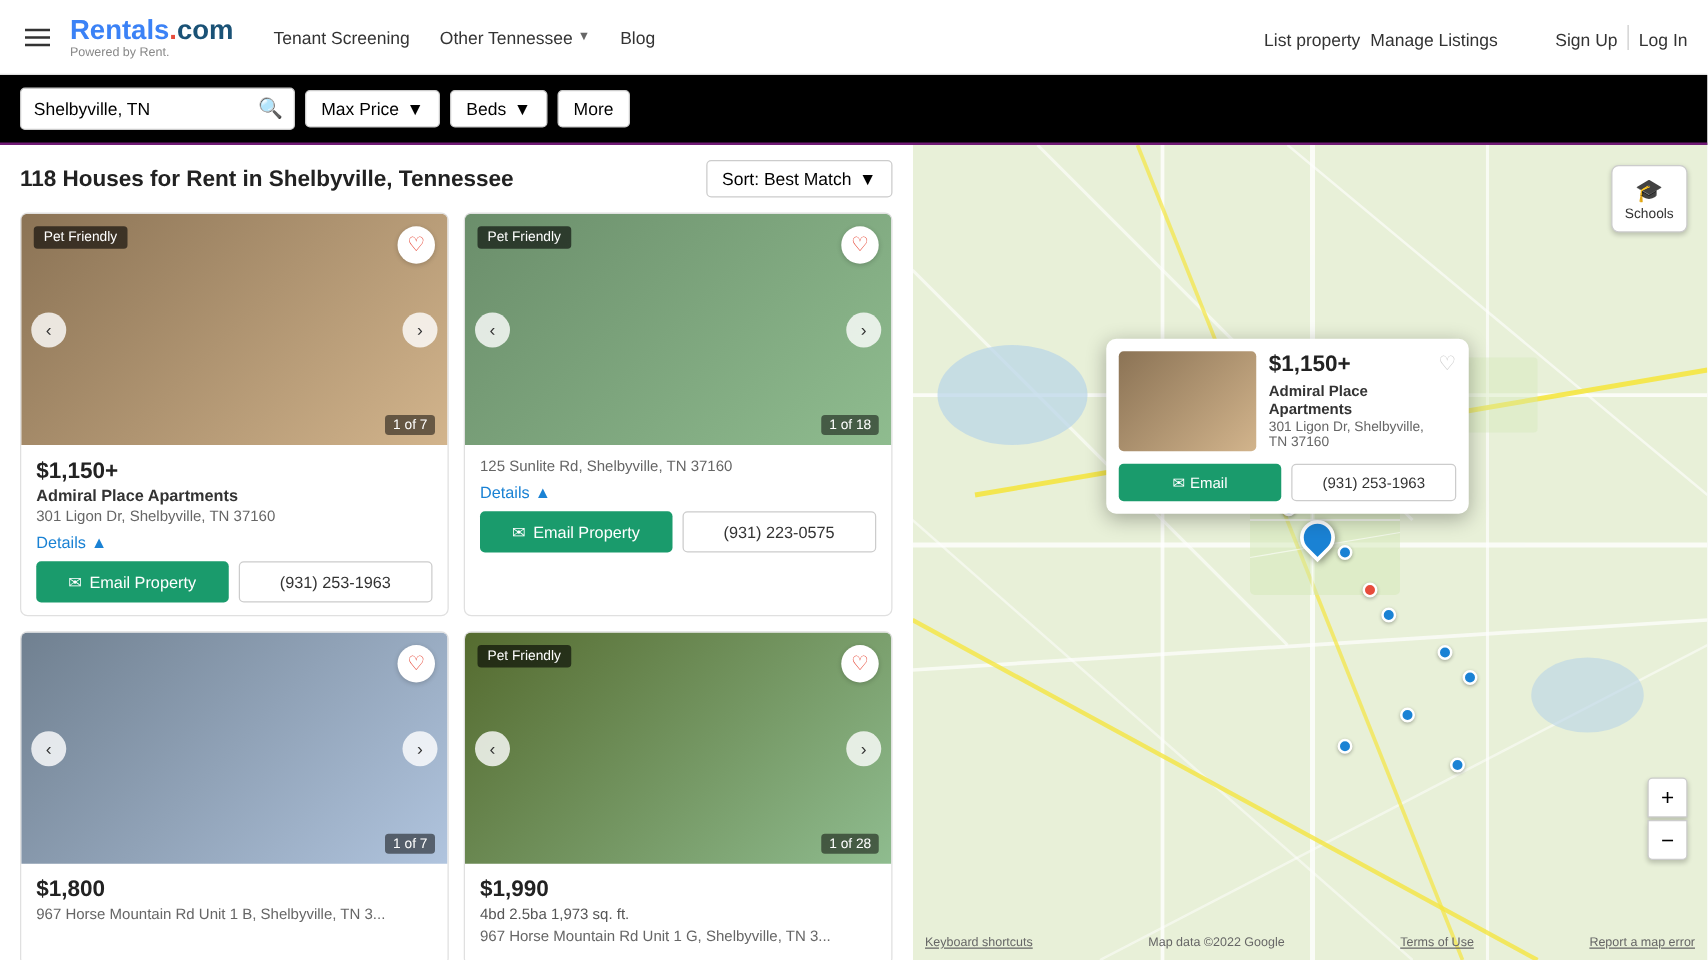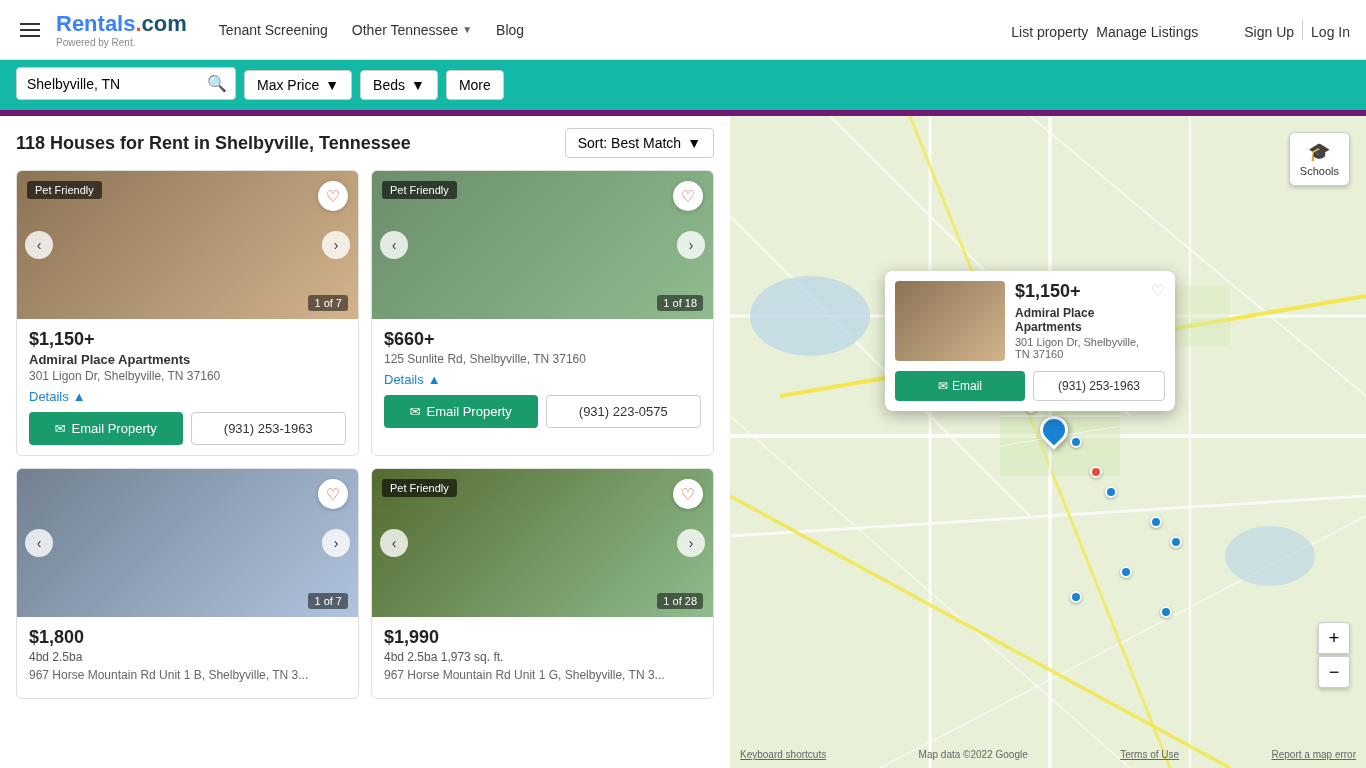--- a/index.html
+++ b/index.html
@@ -97,25 +97,25 @@
     }
     .login-btn {
       font-size: 14px;
       color: #333;
       cursor: pointer;
     }
 
     
     .search-area {
       display: flex;
-      align-items: flex-end;
+      align-items: center;
       padding: 10px 16px;
       gap: 8px;
-      border-bottom: 6px solid #701a75;
-      background: #14b8a6;
+      border-bottom: 2px solid #701a75;
+      background: #000000;
     }
     .search-input-container {
       display: flex;
       align-items: center;
       border: 1px solid #ccc;
       border-radius: 4px;
       padding: 6px 10px;
       width: 220px;
       background: #fff;
     }
@@ -189,21 +189,21 @@
 
     .property-card {
       border: 1px solid #e0e0e0;
       border-radius: 6px;
       overflow: hidden;
       background: #fff;
       position: relative;
     }
     .card-image {
       position: relative;
-      height: 148px;
+      height: 185px;
       background: #aaa;
       overflow: hidden;
     }
     .card-badge {
       position: absolute;
       top: 10px;
       left: 10px;
       background: rgba(0,0,0,0.6);
       color: #fff;
       font-size: 11px;
@@ -625,21 +625,20 @@
 
       <div class="property-card">
         <div class="card-image img-apartments">
           <span class="card-badge">Pet Friendly</span>
           <button class="card-fav">♡</button>
           <button class="card-nav-btn card-nav-prev">‹</button>
           <button class="card-nav-btn card-nav-next">›</button>
           <span class="card-counter">1 of 18</span>
         </div>
         <div class="card-body">
-          <div class="card-price">$660+</div>
           <div class="card-address">125 Sunlite Rd, Shelbyville, TN 37160</div>
           <div class="card-details-row">
             <span class="details-toggle">
               <span>Details</span>
               <span>▲</span>
             </span>
           </div>
           <div class="card-actions">
             <button class="email-btn">
               <span>✉</span>
@@ -652,21 +651,20 @@
 
       <div class="property-card">
         <div class="card-image img-house">
           <button class="card-fav">♡</button>
           <button class="card-nav-btn card-nav-prev">‹</button>
           <button class="card-nav-btn card-nav-next">›</button>
           <span class="card-counter">1 of 7</span>
         </div>
         <div class="card-body">
           <div class="card-price">$1,800</div>
-          <div class="card-specs">4bd  2.5ba</div>
           <div class="card-address">967 Horse Mountain Rd Unit 1 B, Shelbyville, TN 3...</div>
         </div>
       </div>
 
       <div class="property-card">
         <div class="card-image img-townhouse">
           <span class="card-badge">Pet Friendly</span>
           <button class="card-fav">♡</button>
           <button class="card-nav-btn card-nav-prev">‹</button>
           <button class="card-nav-btn card-nav-next">›</button>

